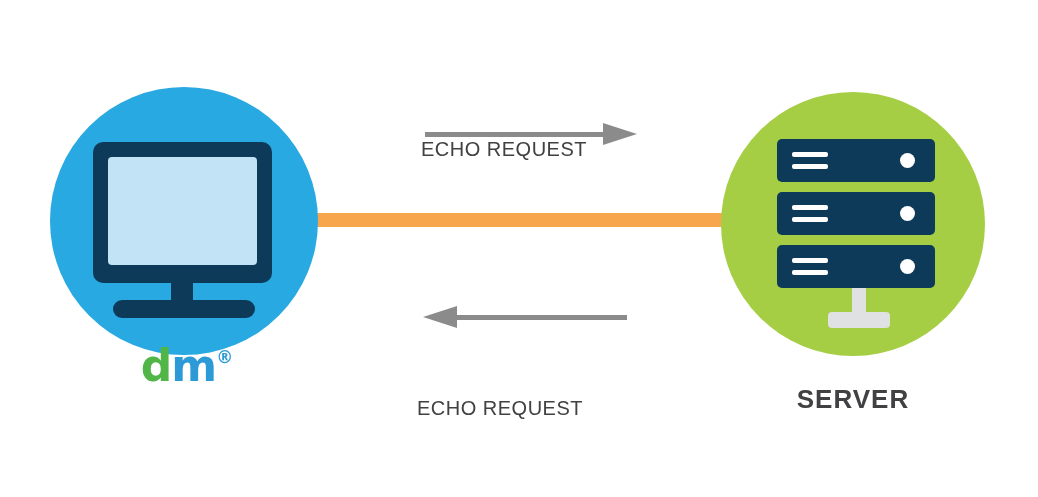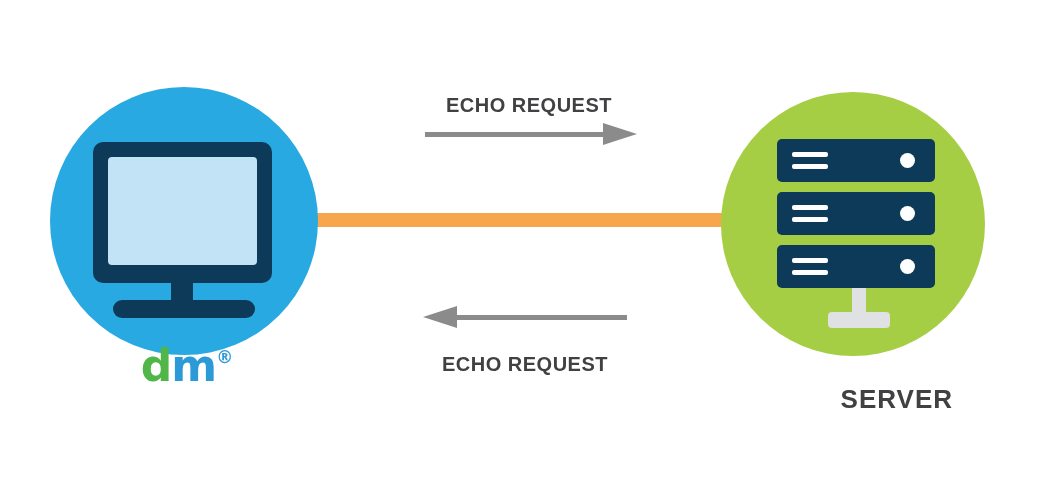--- a/index.html
+++ b/index.html
@@ -130,27 +130,27 @@
     width: 62px;
     height: 16px;
     background: var(--stand-gray, #E0E1E2);
     border-radius: 4px;
   }
 
   
   .msg-label {
     position: absolute;
     width: 216px;
-    text-align: center;
     font-size: 20px;
-    font-weight: bold;
+    font-weight: normal;
     letter-spacing: 0.5px;
     color: var(--label-dark, #414042);
     z-index: 3;
     white-space: nowrap;
+    margin-top: 44px;
   }
   .msg-label-top { left: 421px; top: 94px; }
   .msg-label-bottom { left: 417px; top: 353px; }
 
   .arrow-line {
     position: absolute;
     height: 5px;
     background: var(--arrow-gray, #8B8B8B);
     z-index: 3;
   }
@@ -197,21 +197,21 @@
     font-size: 17px;
     font-weight: bold;
     vertical-align: 18px;
     letter-spacing: 0;
   }
   .server-label {
     position: absolute;
     left: 753px;
     top: 384px;
     width: 200px;
-    text-align: right;
+    text-align: center;
     font-size: 26px;
     font-weight: bold;
     letter-spacing: 1px;
     color: var(--label-dark, #414042);
     z-index: 3;
     white-space: nowrap;
   }
 </style>
 </head>
 <body>

